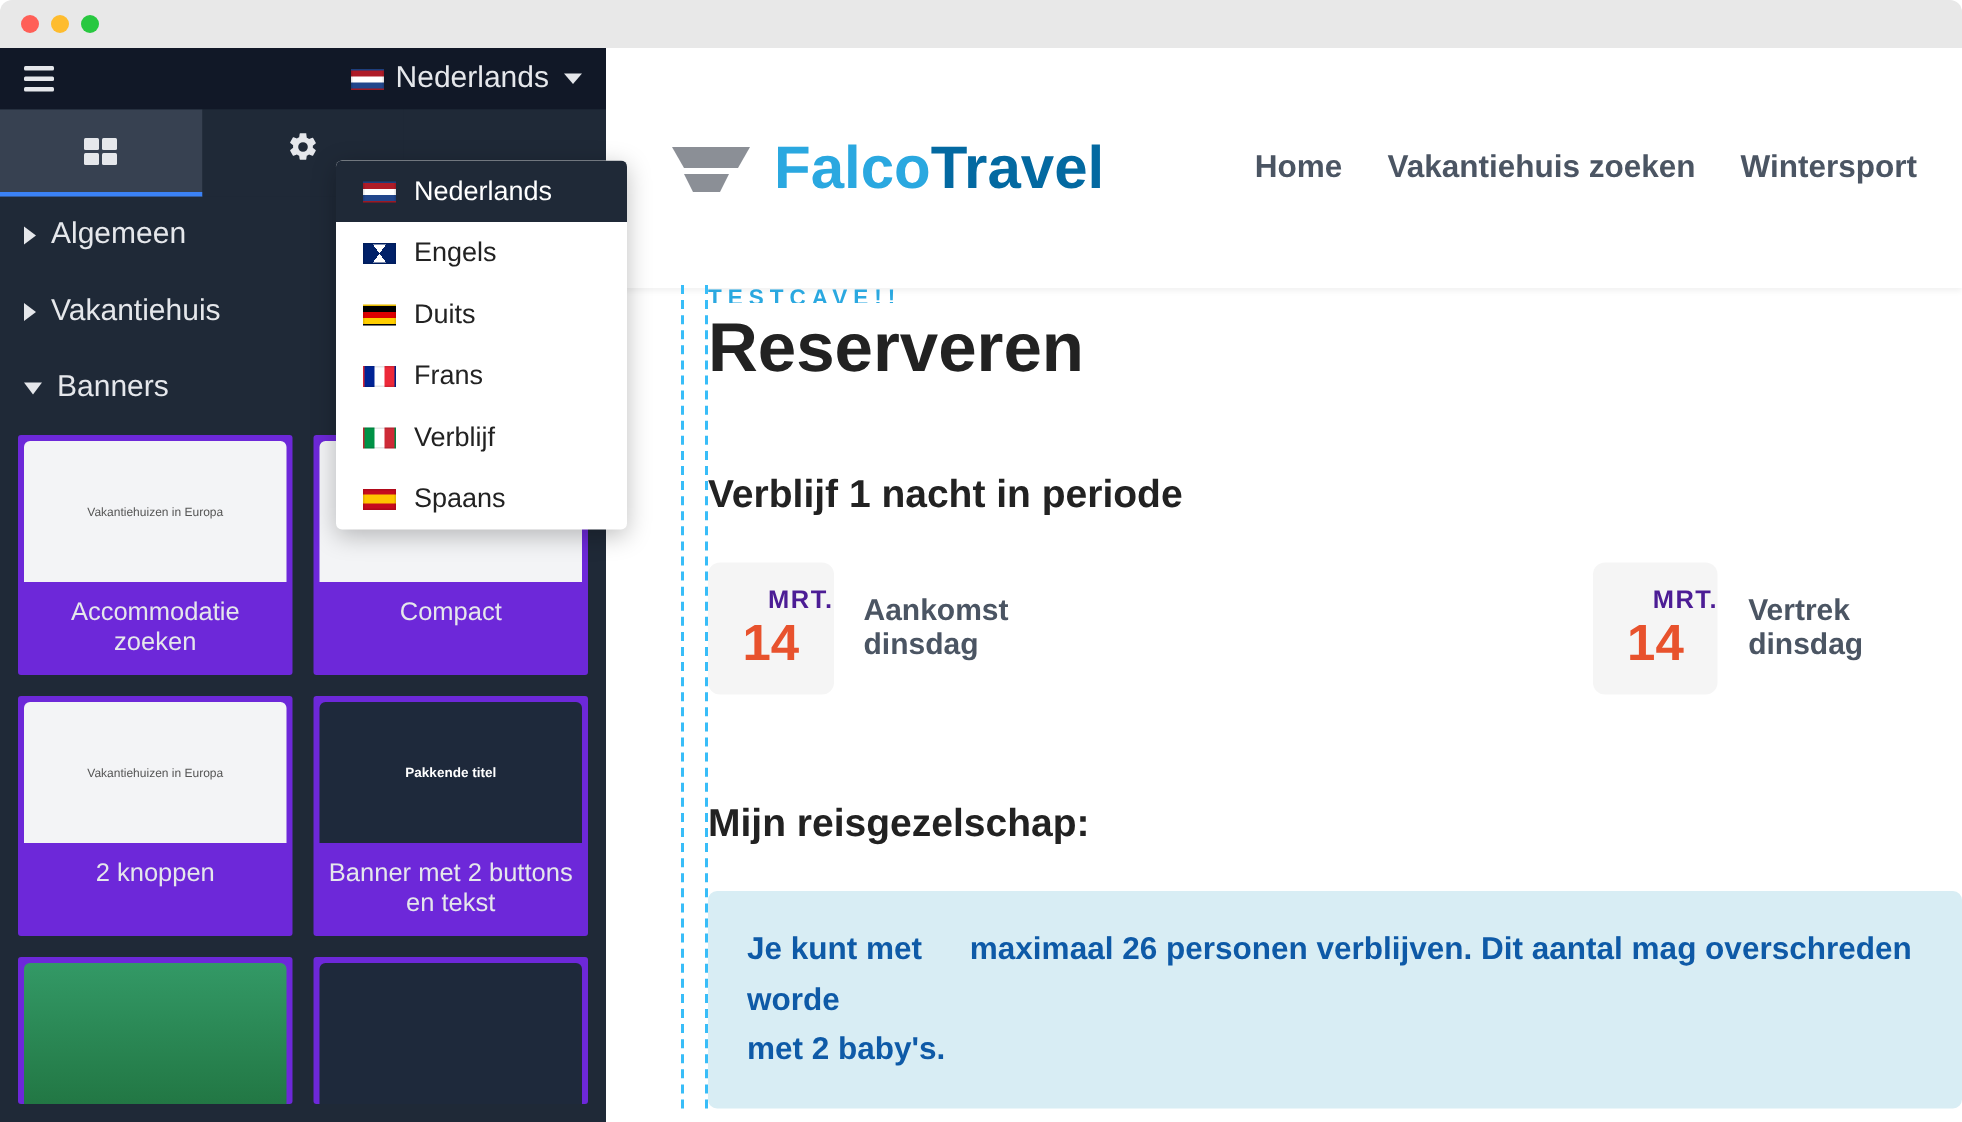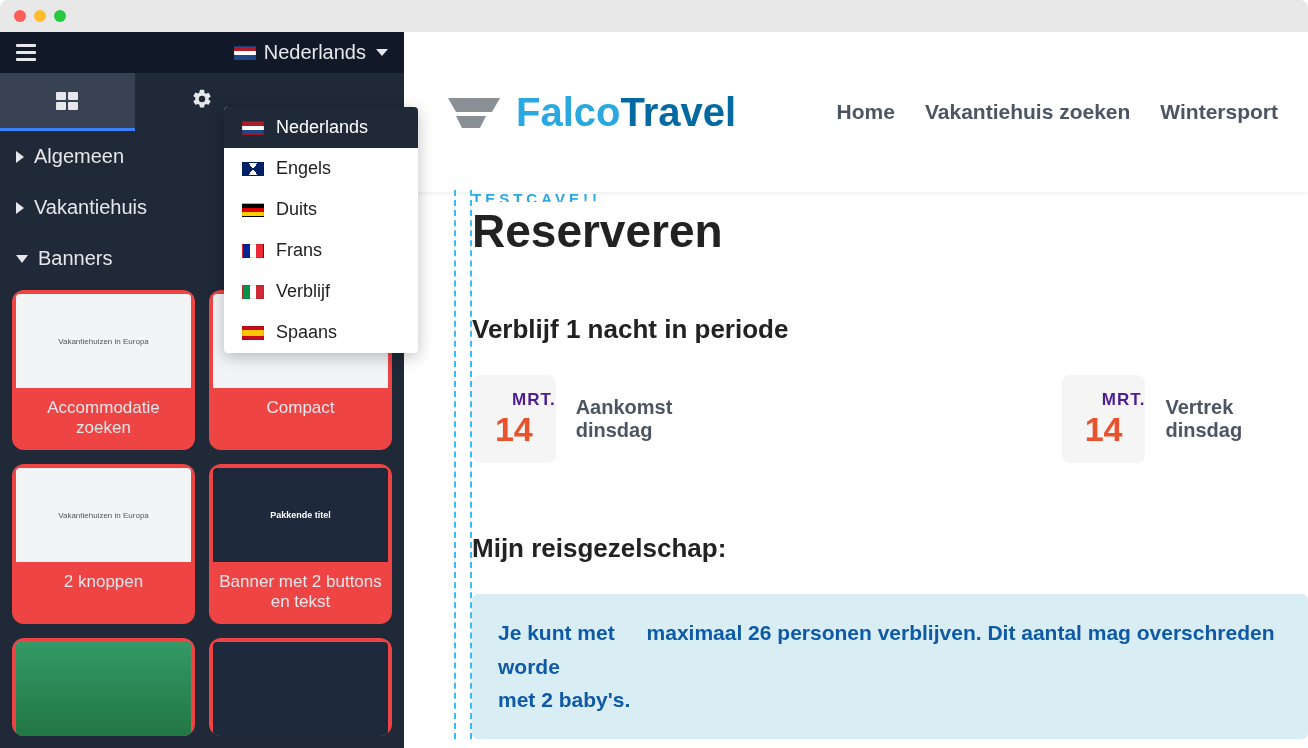--- a/index.html
+++ b/index.html
@@ -41,21 +41,21 @@
 
 .filter { display: flex; align-items: center; gap: 10px; padding: 12px 14px; background: #111827; color: #6b7280; font-size: 20px; }
 .search-icon { width: 18px; height: 18px; }
 .filter input { flex:1; background: transparent; border: none; color: #e5e7eb; font-size: 20px; outline: none; }
 
 .section { padding: 14px 16px; font-size: 20px; display: flex; align-items: center; gap: 10px; cursor: pointer; }
 .section .arrow { width: 0; height: 0; border-top: 6px solid transparent; border-bottom: 6px solid transparent; border-left: 8px solid #e5e7eb; }
 .section.open .arrow { border-left: 6px solid transparent; border-right: 6px solid transparent; border-top: 8px solid #e5e7eb; border-bottom: none; }
 
 .cards { display: grid; grid-template-columns: 1fr 1fr; gap: 14px; padding: 6px 12px 12px; }
-.card { background: #ef4444; border-radius: 12px; overflow: hidden; cursor: pointer; }
+.card { background: #6d28d9; border-radius: 2px; overflow: hidden; cursor: pointer; }
 .thumb { height: 94px; background: #f3f4f6; border-radius: 4px 4px 0 0; margin: 4px 4px 0; display: flex; align-items: center; justify-content: center; font-size: 8px; color: #555; text-align:center; padding:4px; position:relative; overflow:hidden;}
 .thumb.dark { background: #1e293b; color: #fff; font-weight: 700; font-size: 9px; }
 .card-label { padding: 10px 6px 12px; text-align: center; font-size: 17px; color: #e5e7eb; }
 
 
 .right-preview { flex: 1; background: #fff; overflow: hidden; position: relative; }
 .site-header { height: 160px; display: flex; align-items: center; justify-content: space-between; padding: 0 30px 0 26px; box-shadow: 0 2px 4px rgba(0,0,0,.06); }
 .logo { display: flex; align-items: center; gap: 10px; font-size: 40px; font-weight: 800; }
 .logo-mark { width: 64px; height: 44px; display:flex; align-items:center; }
 .logo-text .blue { color: #2aa8e0; }

